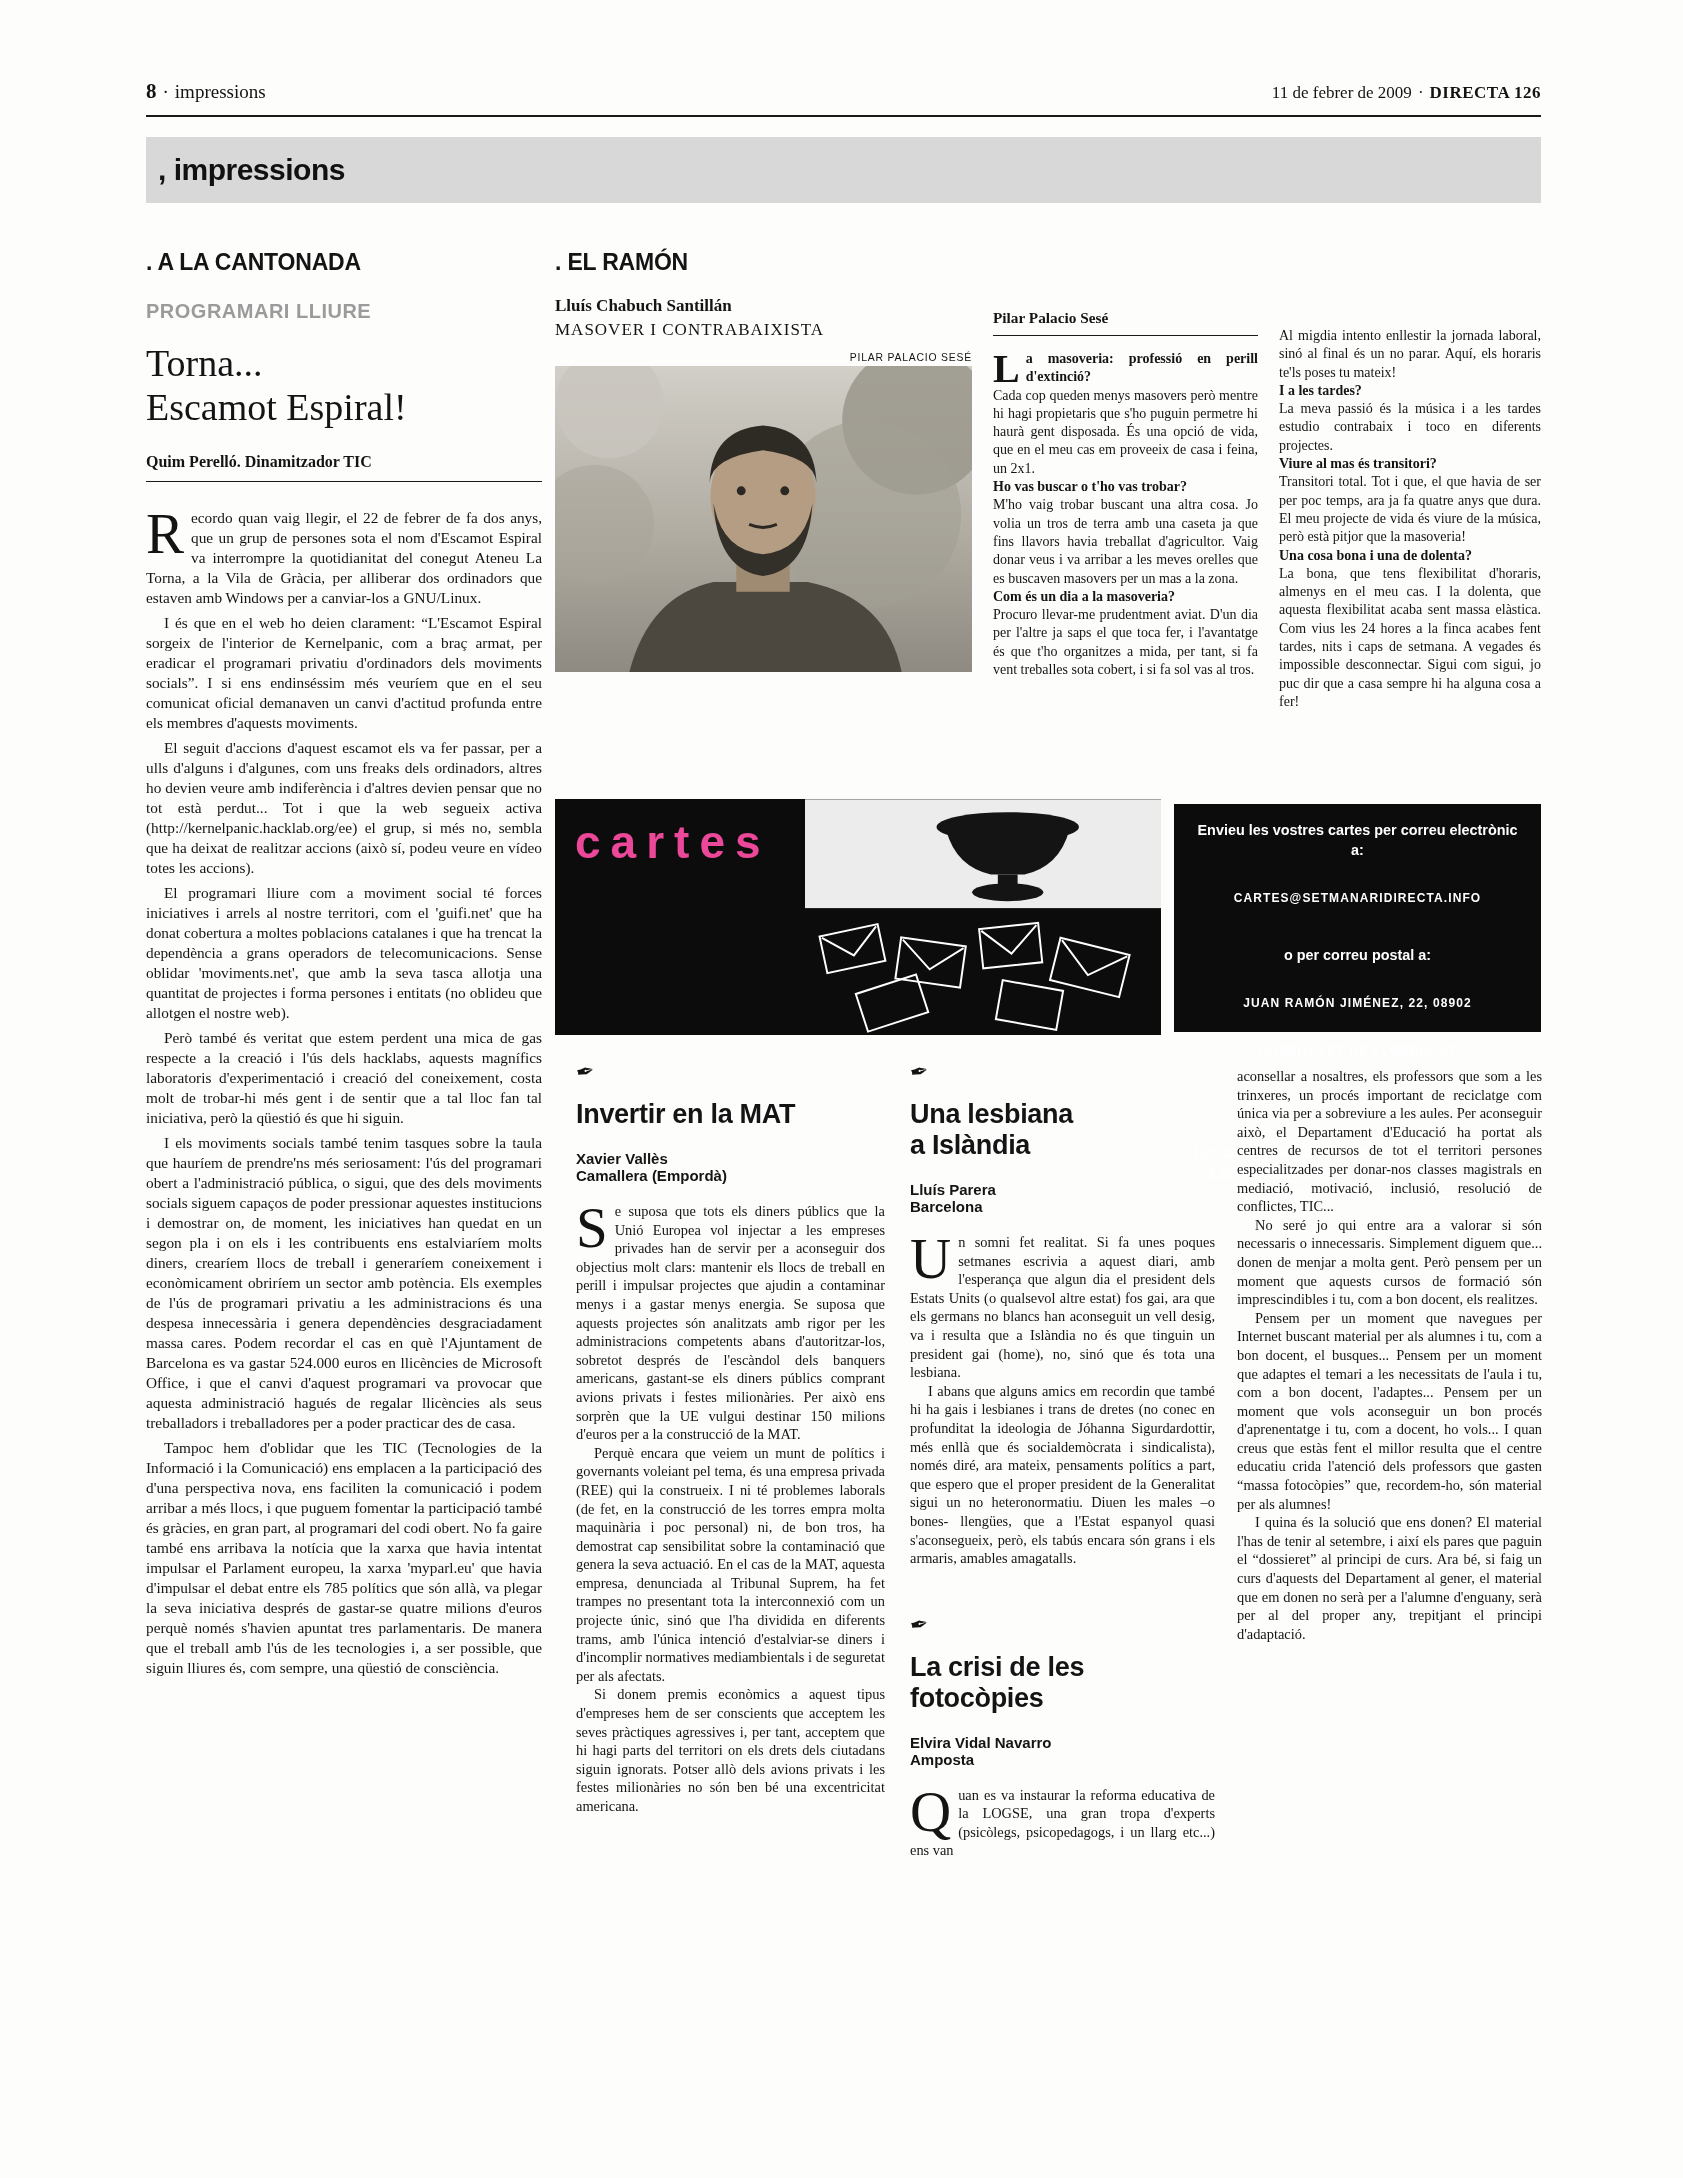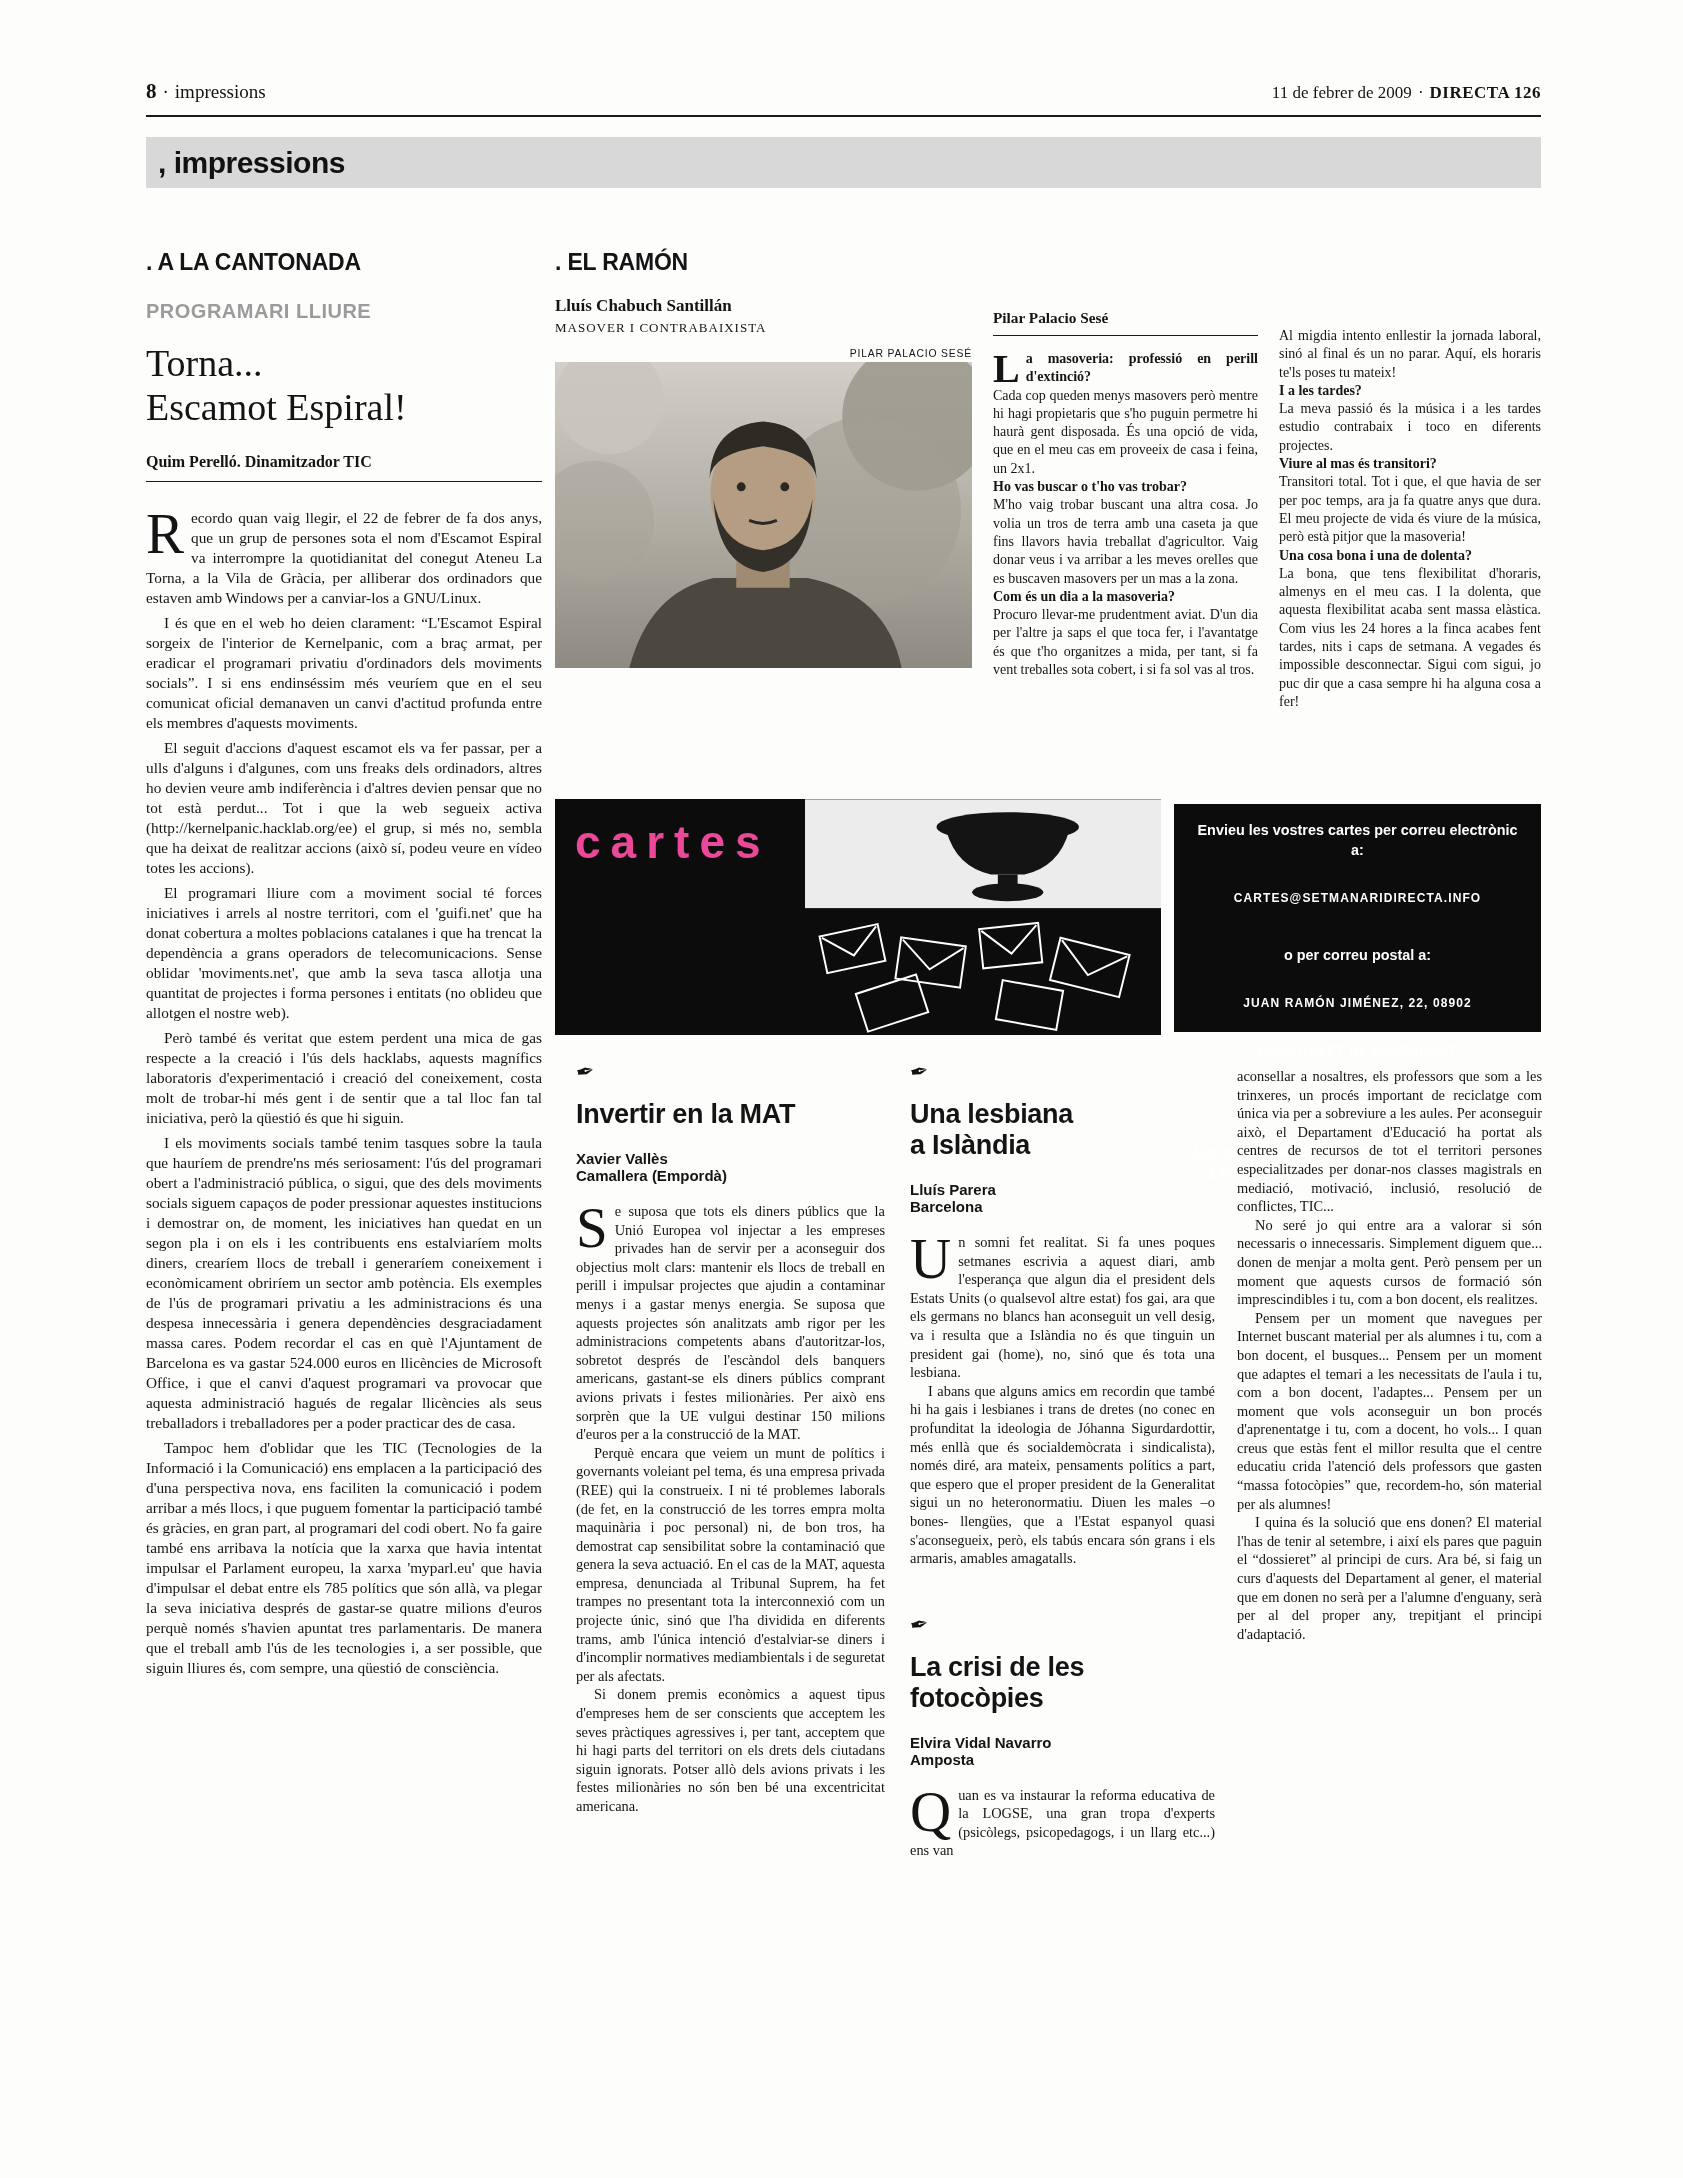--- a/index.html
+++ b/index.html
@@ -22,21 +22,21 @@
   }
   .mh-left .mh-num { font-weight: bold; font-size: 21px; }
   .mh-sep { margin: 0 6px; }
   .mh-right { font-size: 17px; }
   .mh-right .mh-issue { font-weight: bold; letter-spacing: 0.5px; }
   .mh-rule {
     position: absolute; left: 146px; right: 142px; top: 115px;
     border-top: 2px solid #1a1a1a;
   }
   .section-banner {
-    position: absolute; left: 146px; right: 142px; top: 137px; height: 51px;
+    position: absolute; left: 146px; right: 142px; top: 137px; height: 66px;
     background: #d8d8d8;
     display: flex; align-items: center; padding-left: 12px;
     font-family: "Liberation Sans", sans-serif; font-weight: bold;
     font-size: 30px; letter-spacing: -0.5px; color: #111;
   }
 
   
   .col { position: absolute; }
   .col1 { left: 146px;  top: 249px; width: 396px; }
   .col2 { left: 555px;  top: 249px; width: 417px; }
@@ -67,21 +67,21 @@
   .dc3::first-letter { float: left; font-size: 57px; line-height: 46px; padding: 3px 7px 0 0; }
   .dc2::first-letter { float: left; font-size: 40px; line-height: 33px; padding: 2px 6px 0 0; }
 
   
   .i-title {
     font-family: "Liberation Sans", sans-serif; font-weight: bold;
     font-size: 31px; line-height: 37px; margin-top: 18px;
     white-space: pre-line; letter-spacing: -0.3px;
   }
   .i-author { font-weight: bold; font-size: 17px; margin-top: 20px; }
-  .i-role { font-size: 13px; letter-spacing: 1px; margin-top: 4px; }
+  .i-role { font-size: 17px; letter-spacing: 1px; margin-top: 4px; }
   .photo-credit {
     font-family: "Liberation Sans", sans-serif; font-size: 10.4px;
     letter-spacing: 0.8px; text-align: right; margin-top: 12px;
   }
   .photo { margin-top: 3px; width: 417px; height: 306px; background: #b3afa6; overflow: hidden; }
 
   
   .col3 .byline { margin-top: 0; font-size: 15.3px; padding-bottom: 8px; margin-bottom: 14px; }
   .iv { font-size: 14px; line-height: 18.3px; text-align: justify; }
   .iv.q { font-weight: bold; }

